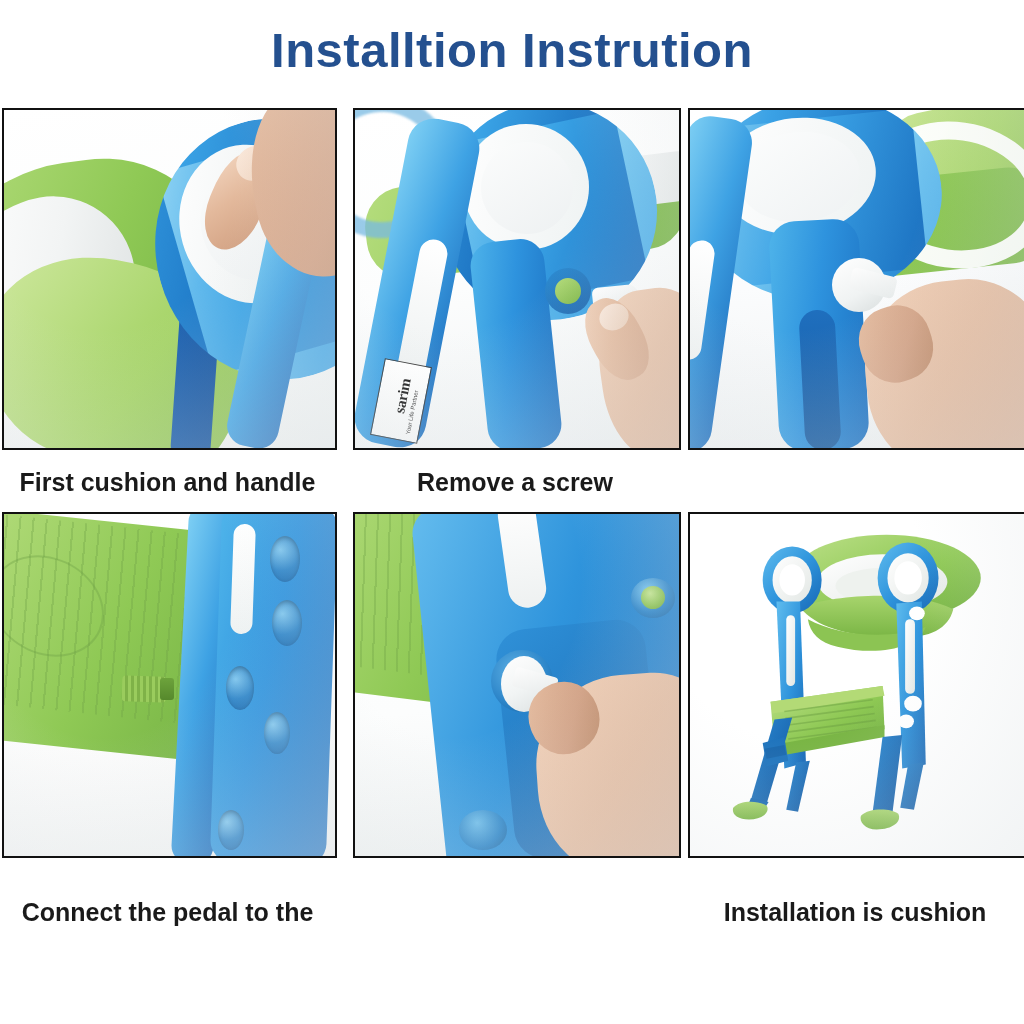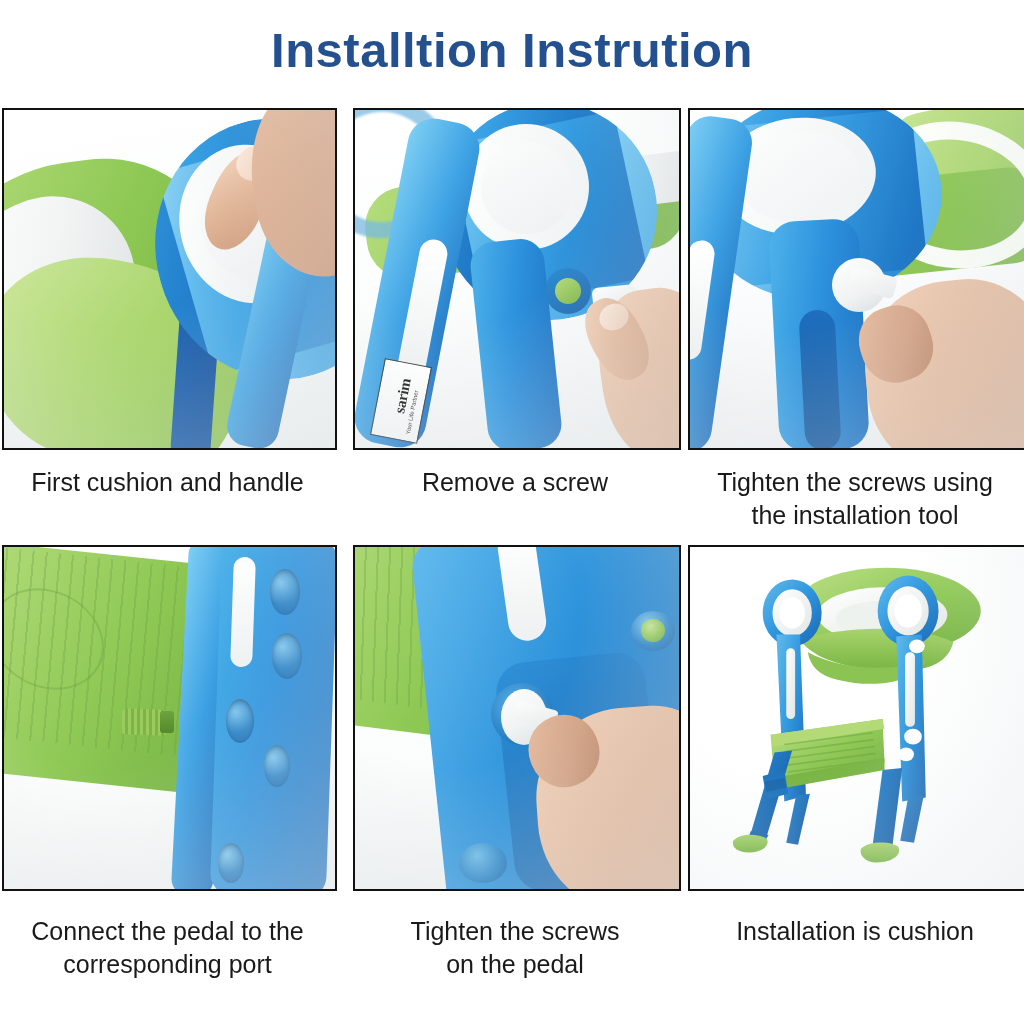--- a/index.html
+++ b/index.html
@@ -65,21 +65,21 @@
   .caption {
     margin-top: 16px;
     text-align: center;
     font-family: "Liberation Sans", sans-serif;
     font-size: 25px;
     line-height: 1.32;
     color: #1a1a1a;
     padding: 0 10px;
     box-sizing: border-box;
   }
-  .step-row.row-2 .caption { margin-top: 24px; text-align: center; }
+  .step-row.row-2 .caption { margin-top: 38px; text-align: center; }
 
   
   .sh { position: absolute; }
 
   
   .photo::after {
     content: "";
     position: absolute;
     inset: 0;
     background: radial-gradient(ellipse at 30% 20%, rgba(255,255,255,0) 40%, rgba(225,230,232,0.45) 100%);
@@ -508,21 +508,21 @@
     left: 104px; top: 296px; width: 48px; height: 40px;
     border-radius: 50%;
     background: radial-gradient(circle at 38% 32%, #6dbdea 0%, #2c86c9 60%, #18629f 100%);
   }
 
   
   .p6-bg { inset: 0; background: #ffffff; }
   .p6 { position: absolute; left: 0; top: 0; width: 100%; height: 100%; }
 
   
-  .cap-line { display: block; }
+  .cap-line { display: block; font-weight: bold; }
 </style>
 </head>
 <body>
 
 <div class="page-title">Installtion Instrution</div>
 
 <div class="steps-grid">
 
   <div class="step-row row-1">
 
@@ -585,24 +585,20 @@
         <div class="sh p3-ring-hole"></div>
         <div class="sh p3-stile blue-b"></div>
         <div class="sh p3-stile-inset"></div>
         <div class="sh p3-mainbar blue-a"></div>
         <div class="sh p3-mainbar-inset"></div>
         <div class="sh p3-screwcap"></div>
         <div class="sh p3-screwtab"></div>
         <div class="sh p3-hand skin"></div>
         <div class="sh p3-knuckle skin-d"></div>
       </div>
-      <div class="caption">
-        <span class="cap-line">Tighten the screws using</span>
-        <span class="cap-line">the installation tool</span>
-      </div>
     </div>
   </div>
 
   <div class="step-row row-2">
 
     <div class="step-cell c1">
       <div class="photo">
         <div class="sh p4-bg"></div>
         <div class="sh p4-pedal green-a"></div>
         <div class="sh p4-pedal-face"></div>
@@ -613,45 +609,40 @@
         <div class="sh p4-leg-main blue-a"></div>
         <div class="sh p4-leg-groove"></div>
         <div class="sh p4-hole p4-h1"></div>
         <div class="sh p4-hole p4-h2"></div>
         <div class="sh p4-hole p4-h3"></div>
         <div class="sh p4-hole p4-h4"></div>
         <div class="sh p4-hole p4-h5"></div>
       </div>
       <div class="caption">
         <span class="cap-line">Connect the pedal to the</span>
-        <span class="cap-line">corresponding port</span>
       </div>
     </div>
 
     <div class="step-cell c2">
       <div class="photo">
         <div class="sh p5-bg"></div>
         <div class="sh p5-greenright green-b"></div>
         <div class="sh p5-pedal green-a"></div>
         <div class="sh p5-pedal-lines"></div>
         <div class="sh p5-frame"></div>
         <div class="sh p5-frame-shade"></div>
         <div class="sh p5-whitepill"></div>
         <div class="sh p5-grommet-out"></div>
         <div class="sh p5-grommet-in"></div>
         <div class="sh p5-hole-b"></div>
         <div class="sh p5-capwell"></div>
         <div class="sh p5-cap"></div>
         <div class="sh p5-captab"></div>
         <div class="sh p5-hand skin"></div>
         <div class="sh p5-finger skin-d"></div>
-      </div>
-      <div class="caption">
-        <span class="cap-line">Tighten the screws</span>
-        <span class="cap-line">on the pedal</span>
       </div>
     </div>
 
     <div class="step-cell c3">
       <div class="photo">
         <div class="sh p6-bg"></div>
         <svg class="p6" viewBox="0 0 340 342">
           <defs>
             <linearGradient id="gBlue" x1="0" y1="0" x2="1" y2="1">
               <stop offset="0%" stop-color="#5fbcee"></stop>

